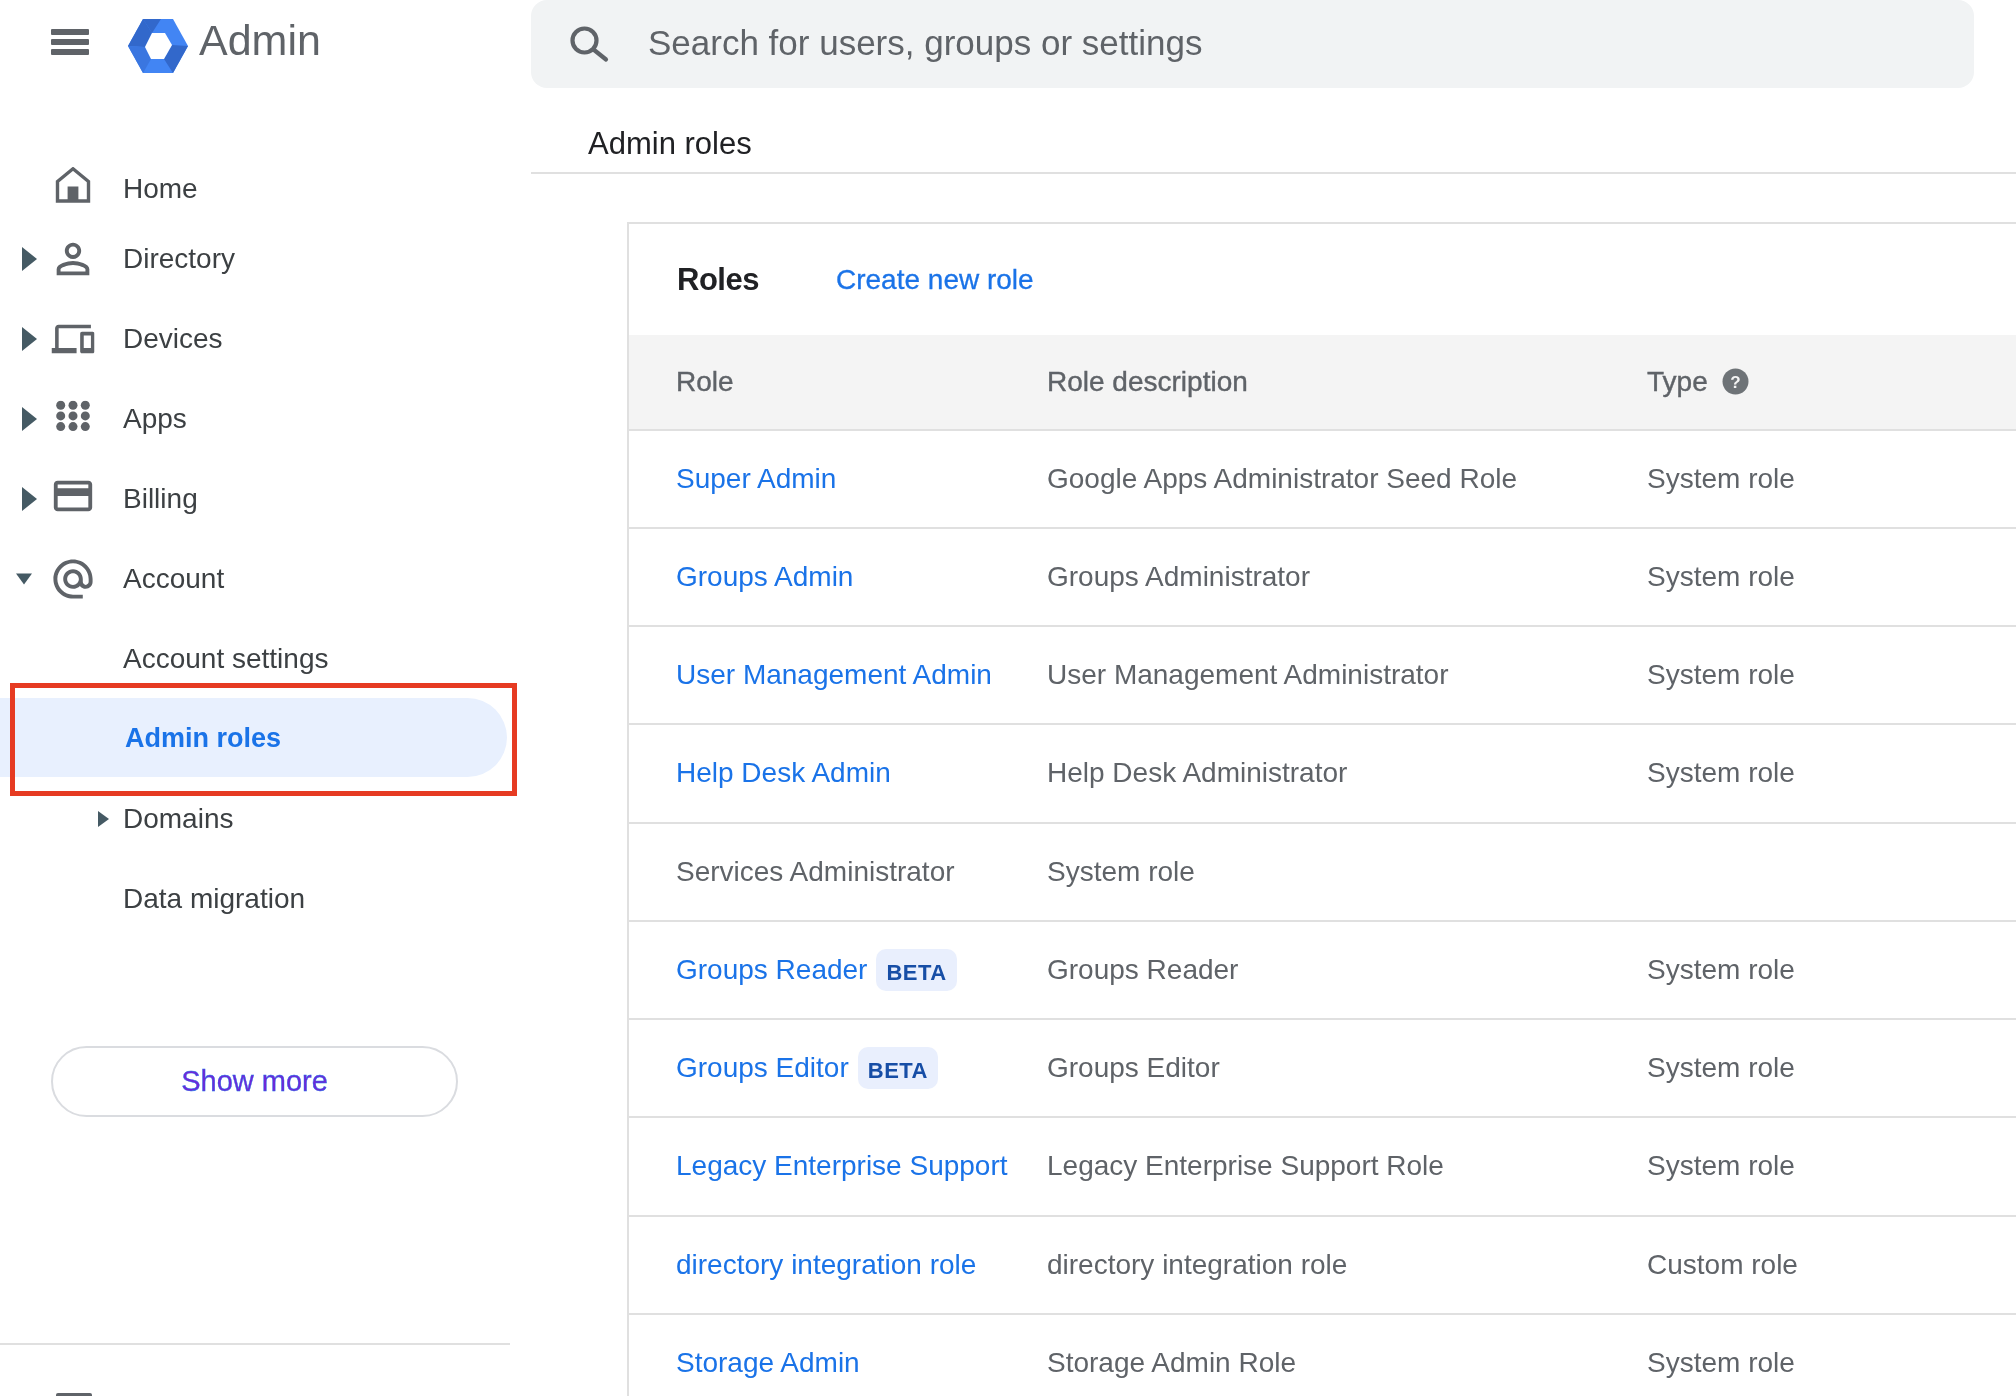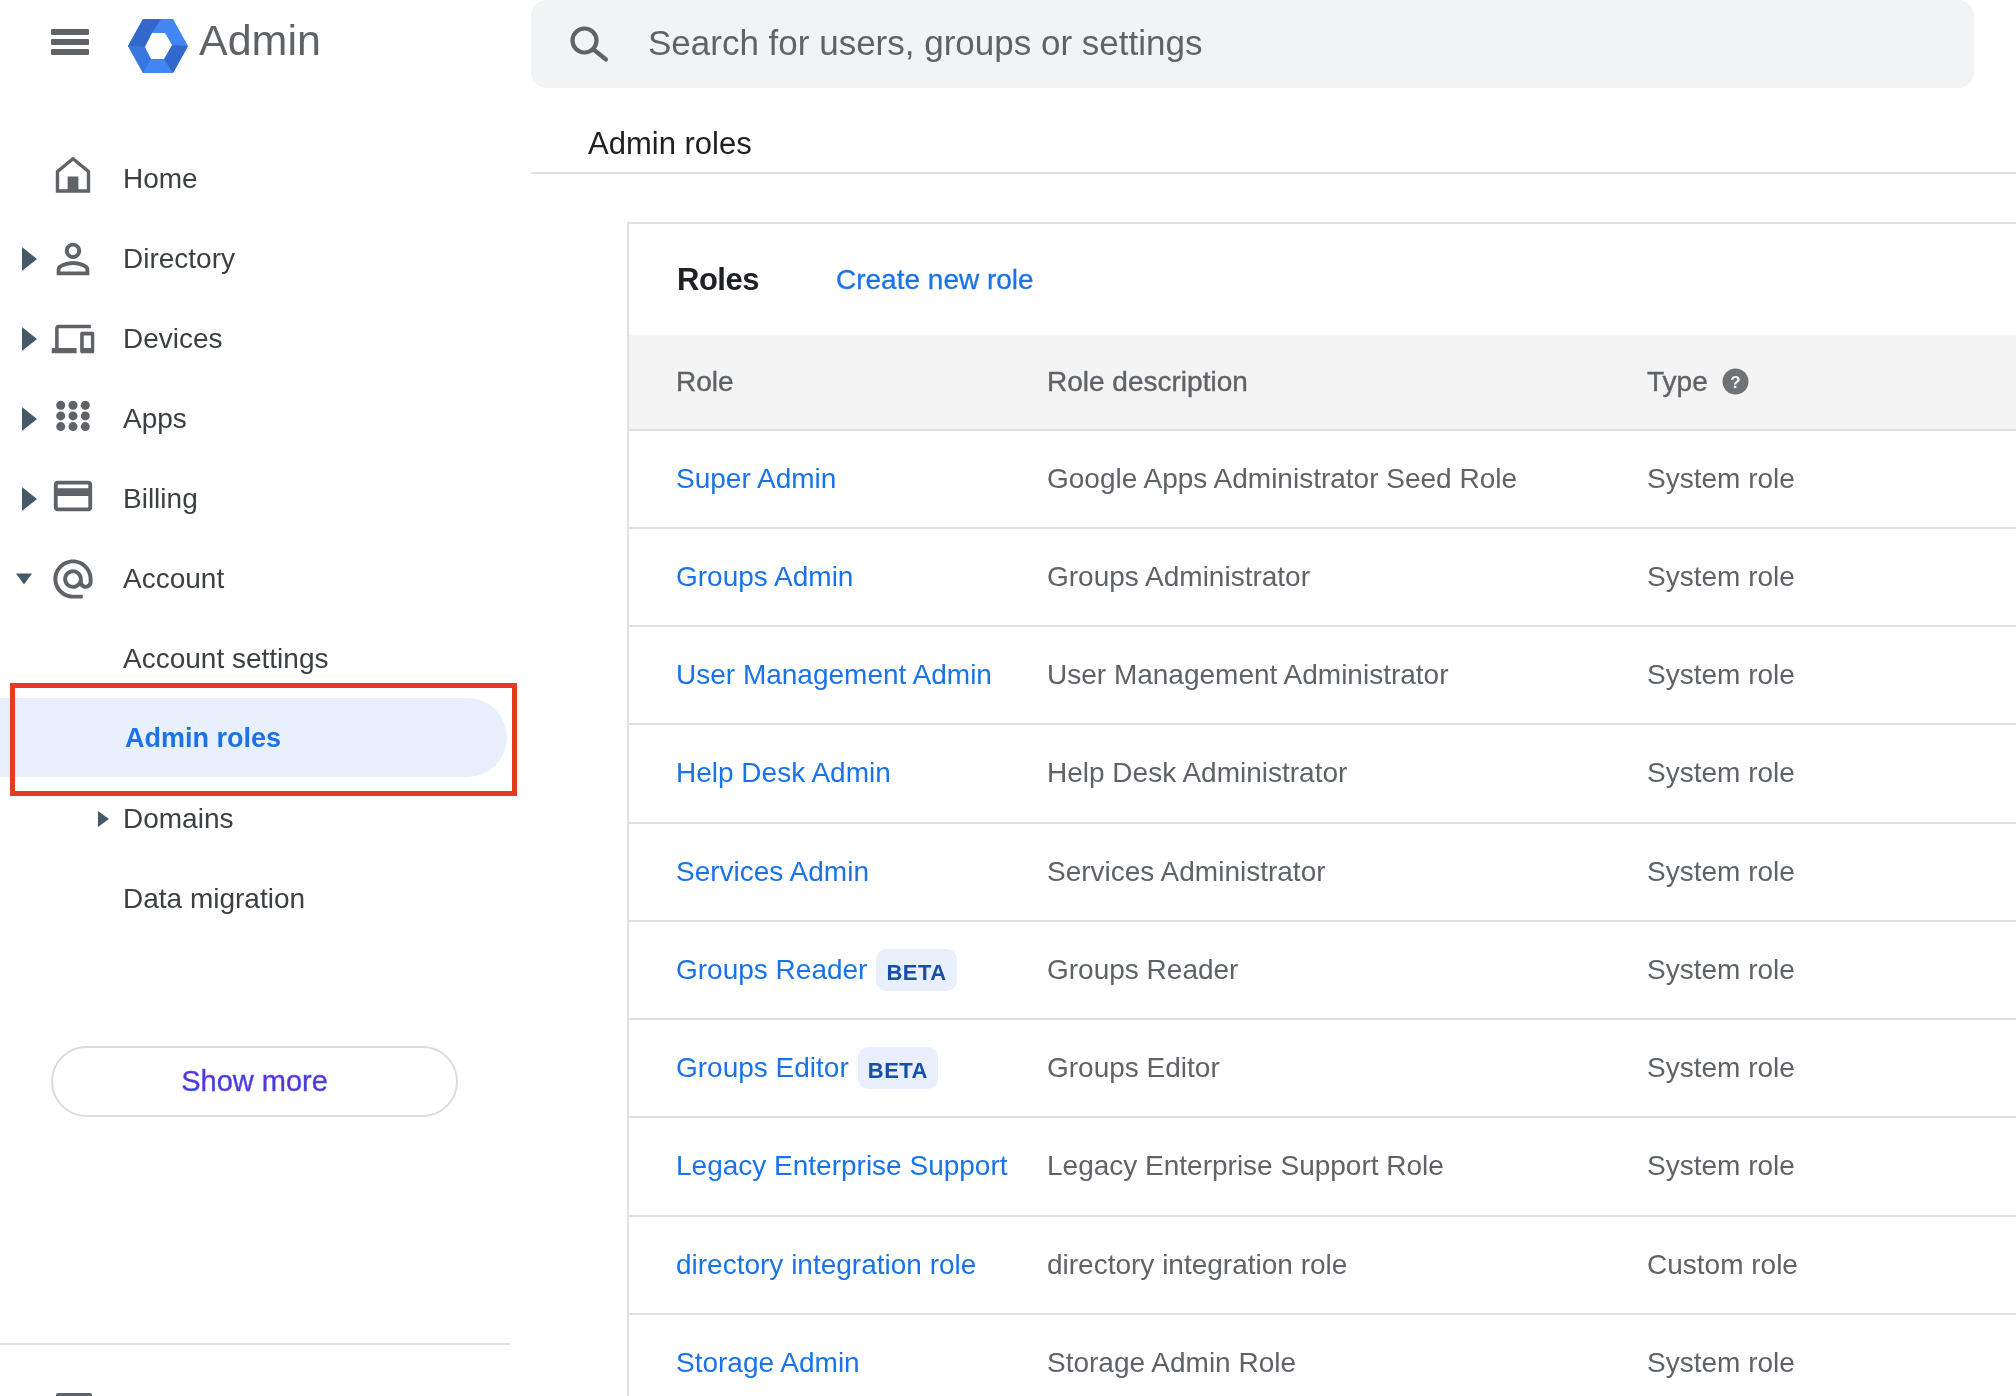--- a/index.html
+++ b/index.html
@@ -78,21 +78,21 @@
   </svg>
   <div id="logoText" class="abs">Admin</div>
 
   <div id="searchbar" class="abs"></div>
   <svg class="abs" style="left:567px;top:23px;" width="44" height="44" viewBox="0 0 44 44">
     <circle cx="17.5" cy="17.5" r="12" fill="none" stroke="#5f6368" stroke-width="4.2"></circle>
     <line x1="26.5" y1="26.5" x2="39" y2="36.5" stroke="#5f6368" stroke-width="4.2" stroke-linecap="round"></line>
   </svg>
   <div id="searchtext" class="abs">Search for users, groups or settings</div>
 
-  <div class="navitem" style="top:139px;">
+  <div class="navitem" style="top:149px;">
     <svg class="icon" style="top:calc(50% - 4px);" width="36" height="36" viewBox="0 0 36 36">
       <path d="M2.5 34 V14.5 L18 1.8 33.5 14.5 V34 Z" fill="none" stroke="#5f6368" stroke-width="3.4"></path>
       <rect x="12.6" y="19.5" width="10.8" height="14.5" fill="#5f6368"></rect>
     </svg>
     <span class="label">Home</span>
   </div>
   <div class="navitem" style="top:219px;">
     <span class="arrow-r"></span>
     <svg class="icon" width="49" height="49" viewBox="0 0 24 24" fill="#5f6368">
       <path d="M12 5.9c1.16 0 2.1.94 2.1 2.1s-.94 2.1-2.1 2.1S9.9 9.16 9.9 8s.94-2.1 2.1-2.1m0 9c2.97 0 6.1 1.46 6.1 2.1v1.1H5.9V17c0-.64 3.13-2.1 6.1-2.1M12 4C9.79 4 8 5.79 8 8s1.79 4 4 4 4-1.79 4-4-1.79-4-4-4zm0 9c-2.67 0-8 1.34-8 4v3h16v-3c0-2.66-5.33-4-8-4z"></path>
@@ -189,21 +189,20 @@
           <div class="role">User Management Admin</div>
           <div class="desc">User Management Administrator</div>
           <div class="type">System role</div>
         </div>
       <div class="trow">
           <div class="role">Help Desk Admin</div>
           <div class="desc">Help Desk Administrator</div>
           <div class="type">System role</div>
         </div>
       <div class="trow">
-          <div class="role">Services Admin</div>
           <div class="desc">Services Administrator</div>
           <div class="type">System role</div>
         </div>
       <div class="trow">
           <div class="role">Groups Reader<span class="beta">BETA</span></div>
           <div class="desc">Groups Reader</div>
           <div class="type">System role</div>
         </div>
       <div class="trow">
           <div class="role">Groups Editor<span class="beta">BETA</span></div>

